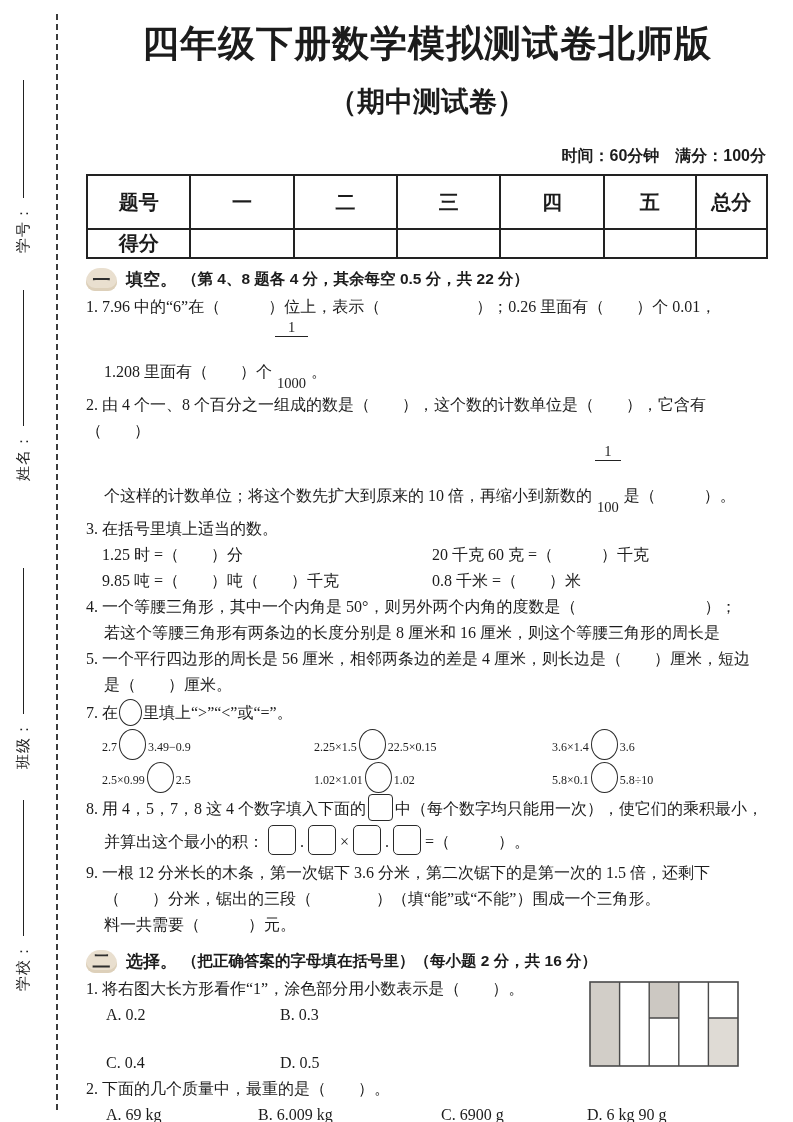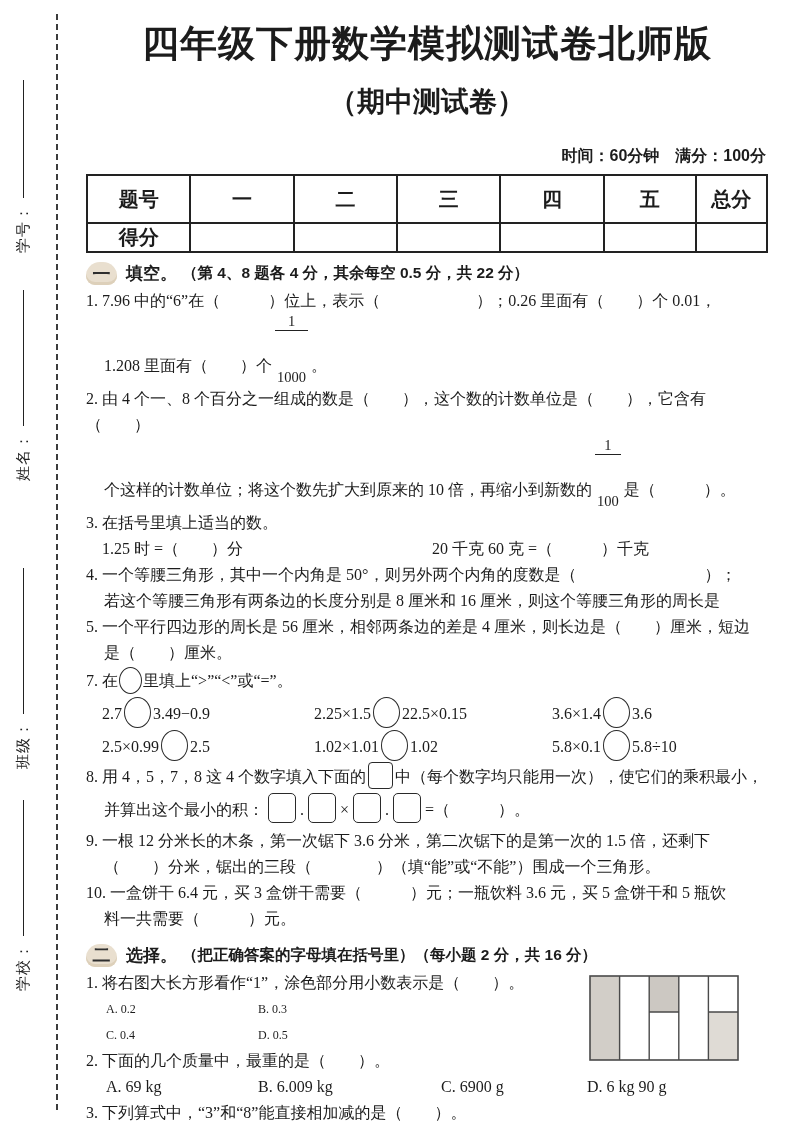--- a/index.html
+++ b/index.html
@@ -26,59 +26,59 @@
     margin-top:12px; letter-spacing:1px; }
   .subtitle { text-align:center; font-weight:bold; font-size:28px; line-height:36px;
     margin-top:16px; }
   .meta { text-align:right; font-weight:bold; font-size:16px; line-height:20px;
     margin-top:26px; padding-right:2px; }
 
   table.score { width:100%; border-collapse:collapse; margin-top:8px; }
   table.score th, table.score td { border:2px solid #222; text-align:center;
     font-family:"Liberation Sans","DejaVu Sans",sans-serif; font-weight:bold;
     font-size:20px; }
-  table.score th { height:48px; }
+  table.score th { height:54px; }
   table.score td { height:25px; }
 
   .sec-head { display:flex; align-items:center; gap:9px; margin:9px 0 3px;
     font-family:"Liberation Sans","DejaVu Sans",sans-serif; font-weight:bold;
     font-size:17px; }
   .badge { width:31px; height:23px; background:#e9dfcf; border-radius:14px 14px 9px 9px;
     display:flex; align-items:center; justify-content:center; font-size:18px;
     color:#2e2e2e; flex:none; box-shadow:inset 0 -3px 0 #ddd0ba; }
   .sec-note { font-size:15.5px; }
 
   .ln { font-size:16px; line-height:26px; }
   .cont { padding-left:18px; }
   .frac-ln { line-height:34px; }
   .frac { display:inline-block; text-align:center; vertical-align:-11px;
     line-height:1.1; font-size:14.5px; margin:0 3px; }
   .frac .num { display:block; border-bottom:1.3px solid #222; padding:0 3px; }
   .frac .den { display:block; padding:0 2px;margin-top:39px; }
 
   .two-col { display:grid; grid-template-columns:330px auto; padding-left:16px; }
   .cmp-row { display:grid; grid-template-columns:212px 238px auto; padding-left:16px;
-    height:33px; align-items:center; font-size:16px; }
+    height:33px; align-items:center; font-size:12px; }
   .cmp-circle { display:inline-block; width:27px; height:31px;
     border:1.5px solid #2a2a2a; border-radius:50%; vertical-align:-9px; margin:0 2px; }
   .intro-circle { display:inline-block; width:23px; height:27px;
     border:1.5px solid #2a2a2a; border-radius:50%; vertical-align:-8px; margin:0 1px; }
   .sm-box { display:inline-block; width:25px; height:27px; border:1.4px solid #2a2a2a;
     border-radius:4px; vertical-align:-7px; margin:0 2px; }
   .lg-box { display:inline-block; width:28px; height:30px; border:1.4px solid #2a2a2a;
     border-radius:5px; vertical-align:-8px; margin:0 4px; }
   .box-ln { line-height:30px; }
   .box-ln2 { line-height:36px; }
 
   .qwrap { position:relative; }
   .fig-tri { position:absolute; right:4px; top:-6px; }
   .fig-rect { position:absolute; right:28px; top:4px; }
 
   .opt2 { display:grid; grid-template-columns:152px 200px; padding-left:20px;
-    font-size:12px; line-height:26px; }
+    font-size:16px; line-height:26px;gap:22px; }
   .opt4 { display:grid; grid-template-columns:152px 183px 146px auto;
     padding-left:20px; font-size:16px; line-height:26px; }
 </style>
 </head>
 <body>
 
 <div class="margin-strip">
   <div class="seal-dash"></div>
 
   <div class="vgroup" style="top:80px">
@@ -150,20 +150,24 @@
   <div class="ln">2. 由 4 个一、8 个百分之一组成的数是（　　），这个数的计数单位是（　　），它含有（　　）</div>
   <div class="ln cont frac-ln">
     <span>个这样的计数单位；将这个数先扩大到原来的 10 倍，再缩小到新数的</span><span class="frac"><span class="num">1</span><span class="den">100</span></span><span>是（　　　）。</span>
   </div>
 
   <div class="ln">3. 在括号里填上适当的数。</div>
   <div class="ln two-col">
     <span>1.25 时 =（　　）分</span>
     <span>20 千克 60 克 =（　　　）千克</span>
   </div>
+  <div class="ln two-col">
+    <span>9.85 吨 =（　　）吨（　　）千克</span>
+    <span>0.8 千米 =（　　）米</span>
+  </div>
 
   <div class="ln">4. 一个等腰三角形，其中一个内角是 50°，则另外两个内角的度数是（　　　　　　　　）；</div>
   <div class="ln cont">若这个等腰三角形有两条边的长度分别是 8 厘米和 16 厘米，则这个等腰三角形的周长是</div>
 
   <div class="ln">5. 一个平行四边形的周长是 56 厘米，相邻两条边的差是 4 厘米，则长边是（　　）厘米，短边</div>
   <div class="ln cont">是（　　）厘米。</div>
 
 
   <div class="ln" style="line-height:30px">
     <span>7. 在</span><span class="intro-circle"></span><span>里填上“&gt;”“&lt;”或“=”。</span>
@@ -182,21 +186,20 @@
   <div class="ln box-ln">
     <span>8. 用 4，5，7，8 这 4 个数字填入下面的</span><span class="sm-box"></span><span>中（每个数字均只能用一次），使它们的乘积最小，</span>
   </div>
   <div class="ln cont box-ln2">
     <span>并算出这个最小的积：</span><span class="lg-box"></span><span>.</span><span class="lg-box"></span><span>×</span><span class="lg-box"></span><span>.</span><span class="lg-box"></span><span>=（　　　）。</span>
   </div>
 
   <div class="ln">9. 一根 12 分米长的木条，第一次锯下 3.6 分米，第二次锯下的是第一次的 1.5 倍，还剩下</div>
   <div class="ln cont">（　　）分米，锯出的三段（　　　　）（填“能”或“不能”）围成一个三角形。</div>
 
-  <div class="ln">10. 一盒饼干 6.4 元，买 3 盒饼干需要（　　　）元；一瓶饮料 3.6 元，买 5 盒饼干和 5 瓶饮</div>
   <div class="ln cont">料一共需要（　　　）元。</div>
 
   <div class="sec-head" style="margin-top:12px">
     <span class="badge">二</span>
     <span>选择。</span>
     <span class="sec-note" style="margin-left:-4px">（把正确答案的字母填在括号里）（每小题 2 分，共 16 分）</span>
   </div>
 
   <div class="qwrap">
     <div class="ln">1. 将右图大长方形看作“1”，涂色部分用小数表示是（　　）。</div>

